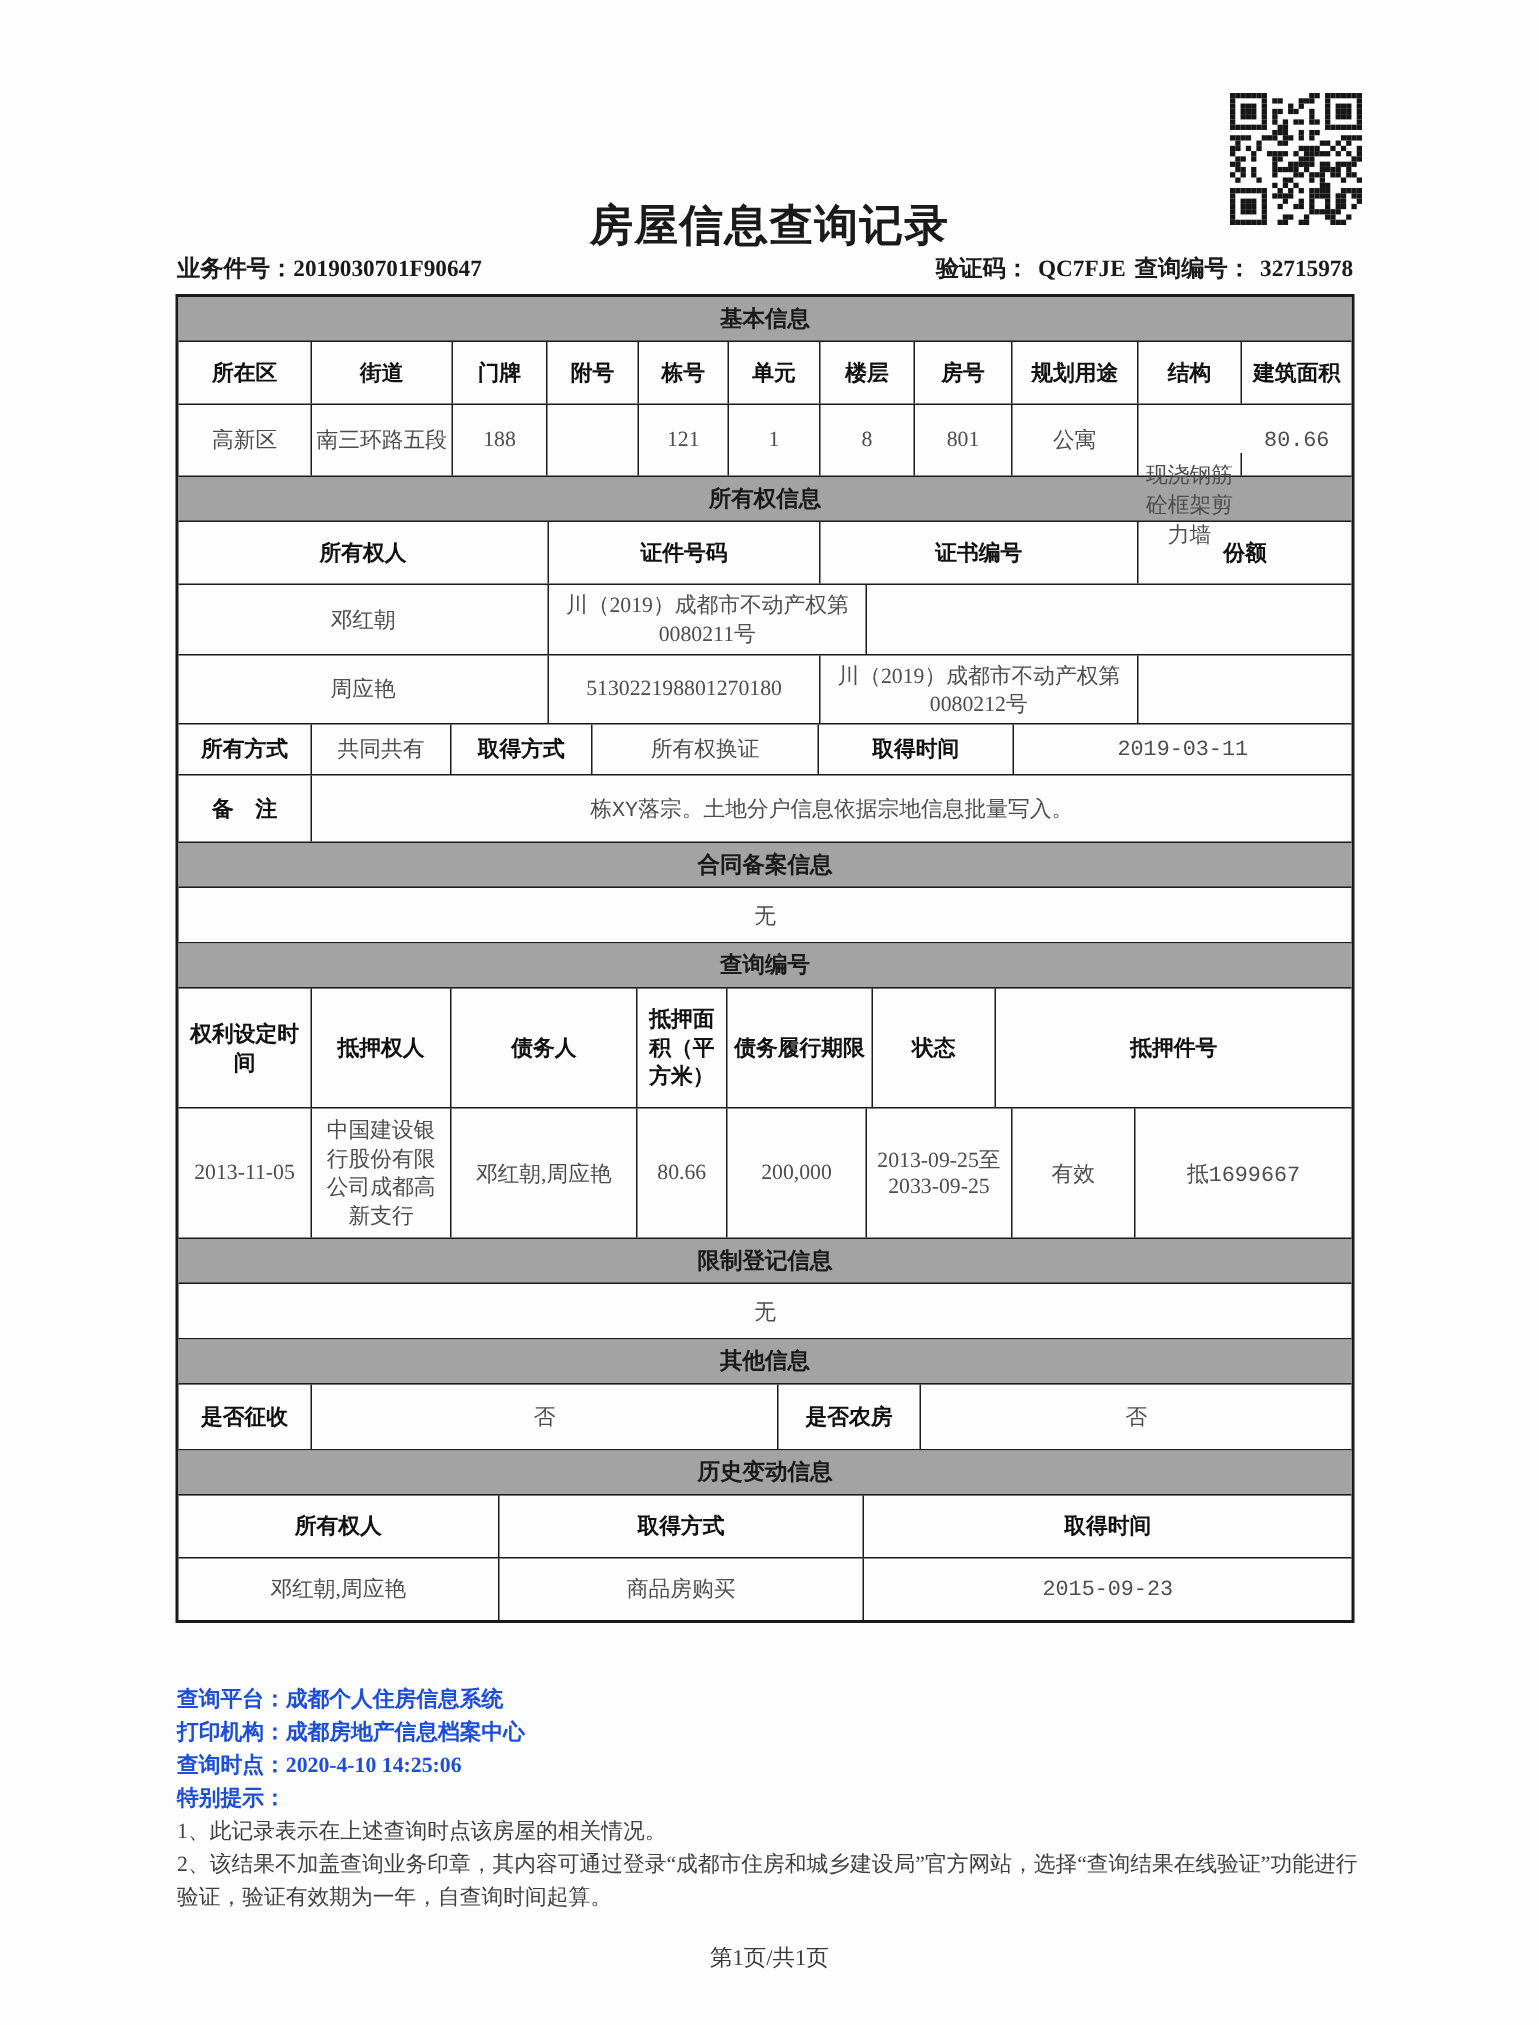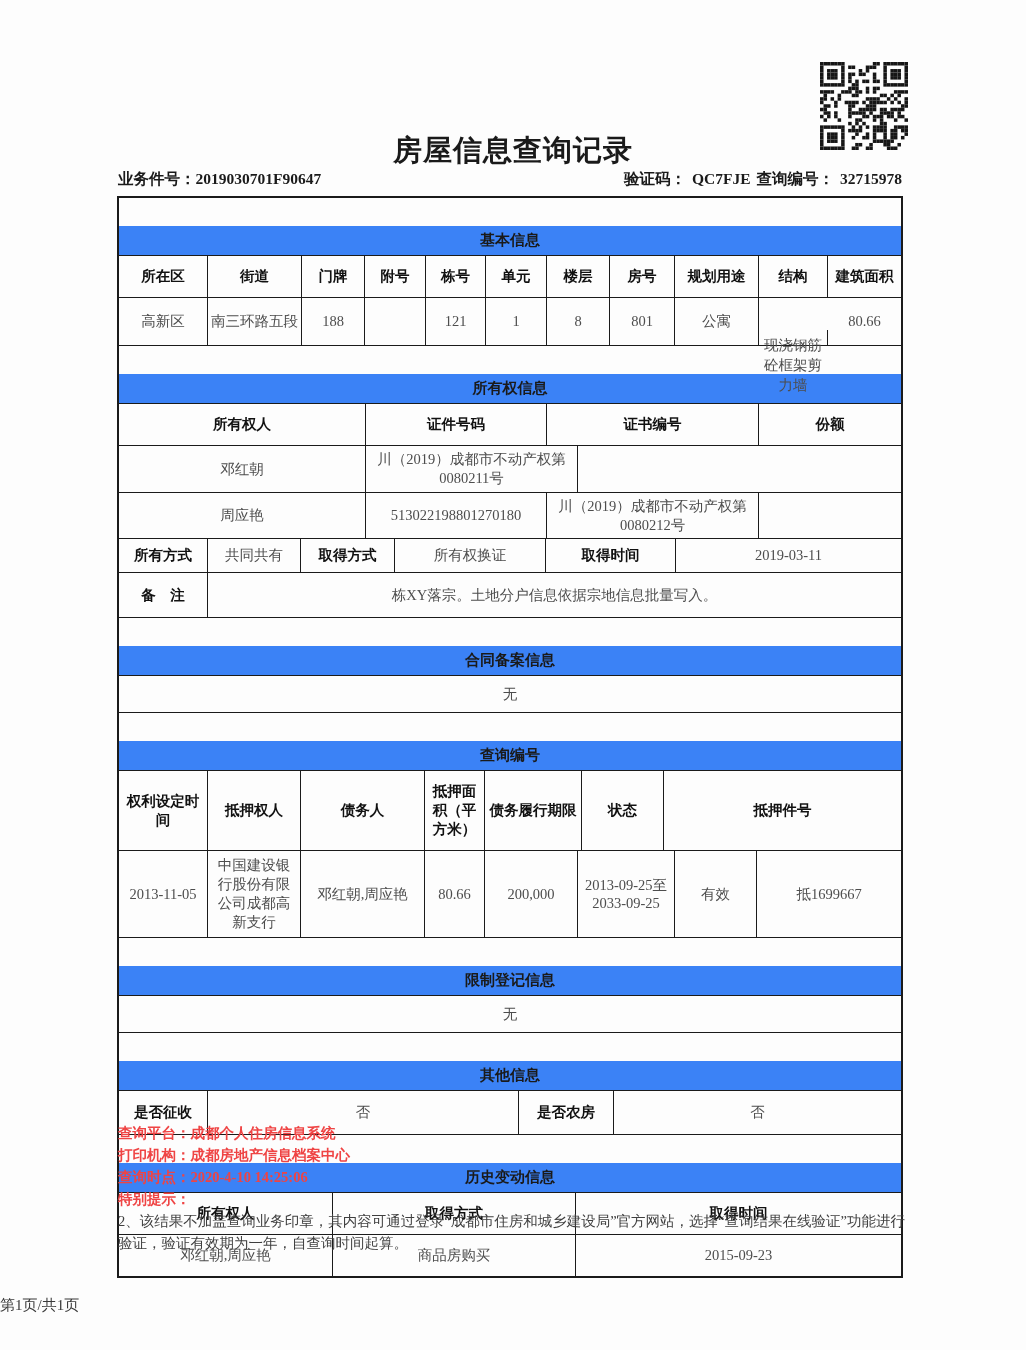--- a/index.html
+++ b/index.html
@@ -24,47 +24,47 @@
   }
   .info-right span { margin-left:6px; }
   .doc-table {
     position:absolute; left:117px; top:196px; width:786px;
     border:2px solid #1b1b1b;
     font-size:14.5px;
   }
   .row { display:flex; border-bottom:1.5px solid #1b1b1b; }
   .row:last-child { border-bottom:none; }
   .band {
-    background:#3b82f6; height:30px;
+    background:#a3a3a3; height:30px;
     display:flex; align-items:center; justify-content:center;
-    font-weight:bold; font-size:15px;margin-top:28px;
+    font-weight:bold; font-size:15px;
   }
   .cell {
     display:flex; align-items:center; justify-content:center;
     text-align:center; padding:2px 3px; overflow:hidden;
     border-right:1.5px solid #1b1b1b;
   }
-  .cell:last-child { border-right:none; }
+  .cell:last-child { border-right:none;font-family:Liberation Mono, monospace; }
   .cell.hd { font-weight:bold; color:#111; }
   .cell.val { color:#4d4d4d; font-size:14.5px; }
   .grow { flex:1 1 auto; }
   .cell.ovf { overflow:visible; align-items:flex-start;margin-top:32px; }
   .ovf-inner {
     position:relative; z-index:6; display:inline-block;
     width:60px; margin-top:3px; line-height:20px;
   }
   .footer-block {
     position:absolute; left:118px; top:1122px; width:790px;
     font-size:14.5px; line-height:22px;
   }
-  .footer-block .b { font-weight:bold; color:#ef4444; }
+  .footer-block .b { font-weight:bold; color:#1d4ed8; }
   .footer-block .note { color:#3f3f3f; font-weight:normal; }
   .page-num {
     position:absolute; top:1296px; left:0; width:1026px;
-    font-size:15px; color:#3a3a3a;
+    text-align:center; font-size:15px; color:#3a3a3a;
   }
 </style>
 </head>
 <body>
 
 <div class="qr"><svg id="qr-svg" width="88" height="88" xmlns="http://www.w3.org/2000/svg">
       <rect x="0.00" y="0.00" width="3.52" height="3.52" fill="#161616"></rect>
       <rect x="3.52" y="0.00" width="3.52" height="3.52" fill="#161616"></rect>
       <rect x="7.04" y="0.00" width="3.52" height="3.52" fill="#161616"></rect>
       <rect x="10.56" y="0.00" width="3.52" height="3.52" fill="#161616"></rect>
@@ -485,16 +485,17 @@
     <div class="cell val" style="flex:0 0 243px">商品房购买</div>
     <div class="cell val grow">2015-09-23</div>
   </div>
 </div>
 
 <div class="footer-block">
   <div class="b"><span>查询平台：</span><span>成都个人住房信息系统</span></div>
   <div class="b"><span>打印机构：</span><span>成都房地产信息档案中心</span></div>
   <div class="b"><span>查询时点：</span><span>2020-4-10 14:25:06</span></div>
   <div class="b">特别提示：</div>
+  <div class="note">1、此记录表示在上述查询时点该房屋的相关情况。</div>
   <div class="note">2、该结果不加盖查询业务印章，其内容可通过登录“成都市住房和城乡建设局”官方网站，选择“查询结果在线验证”功能进行验证，验证有效期为一年，自查询时间起算。</div>
 </div>
 
 <div class="page-num">第1页/共1页</div>
 
 </body></html>

